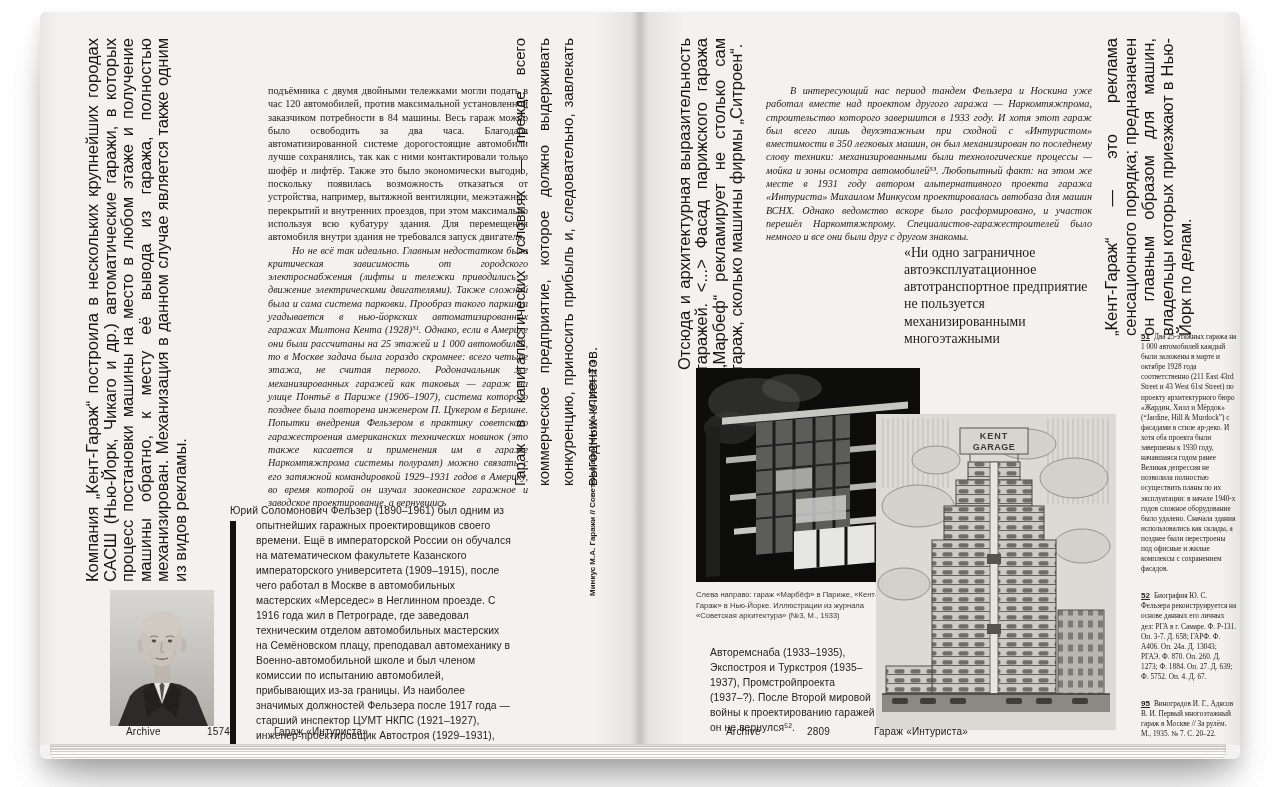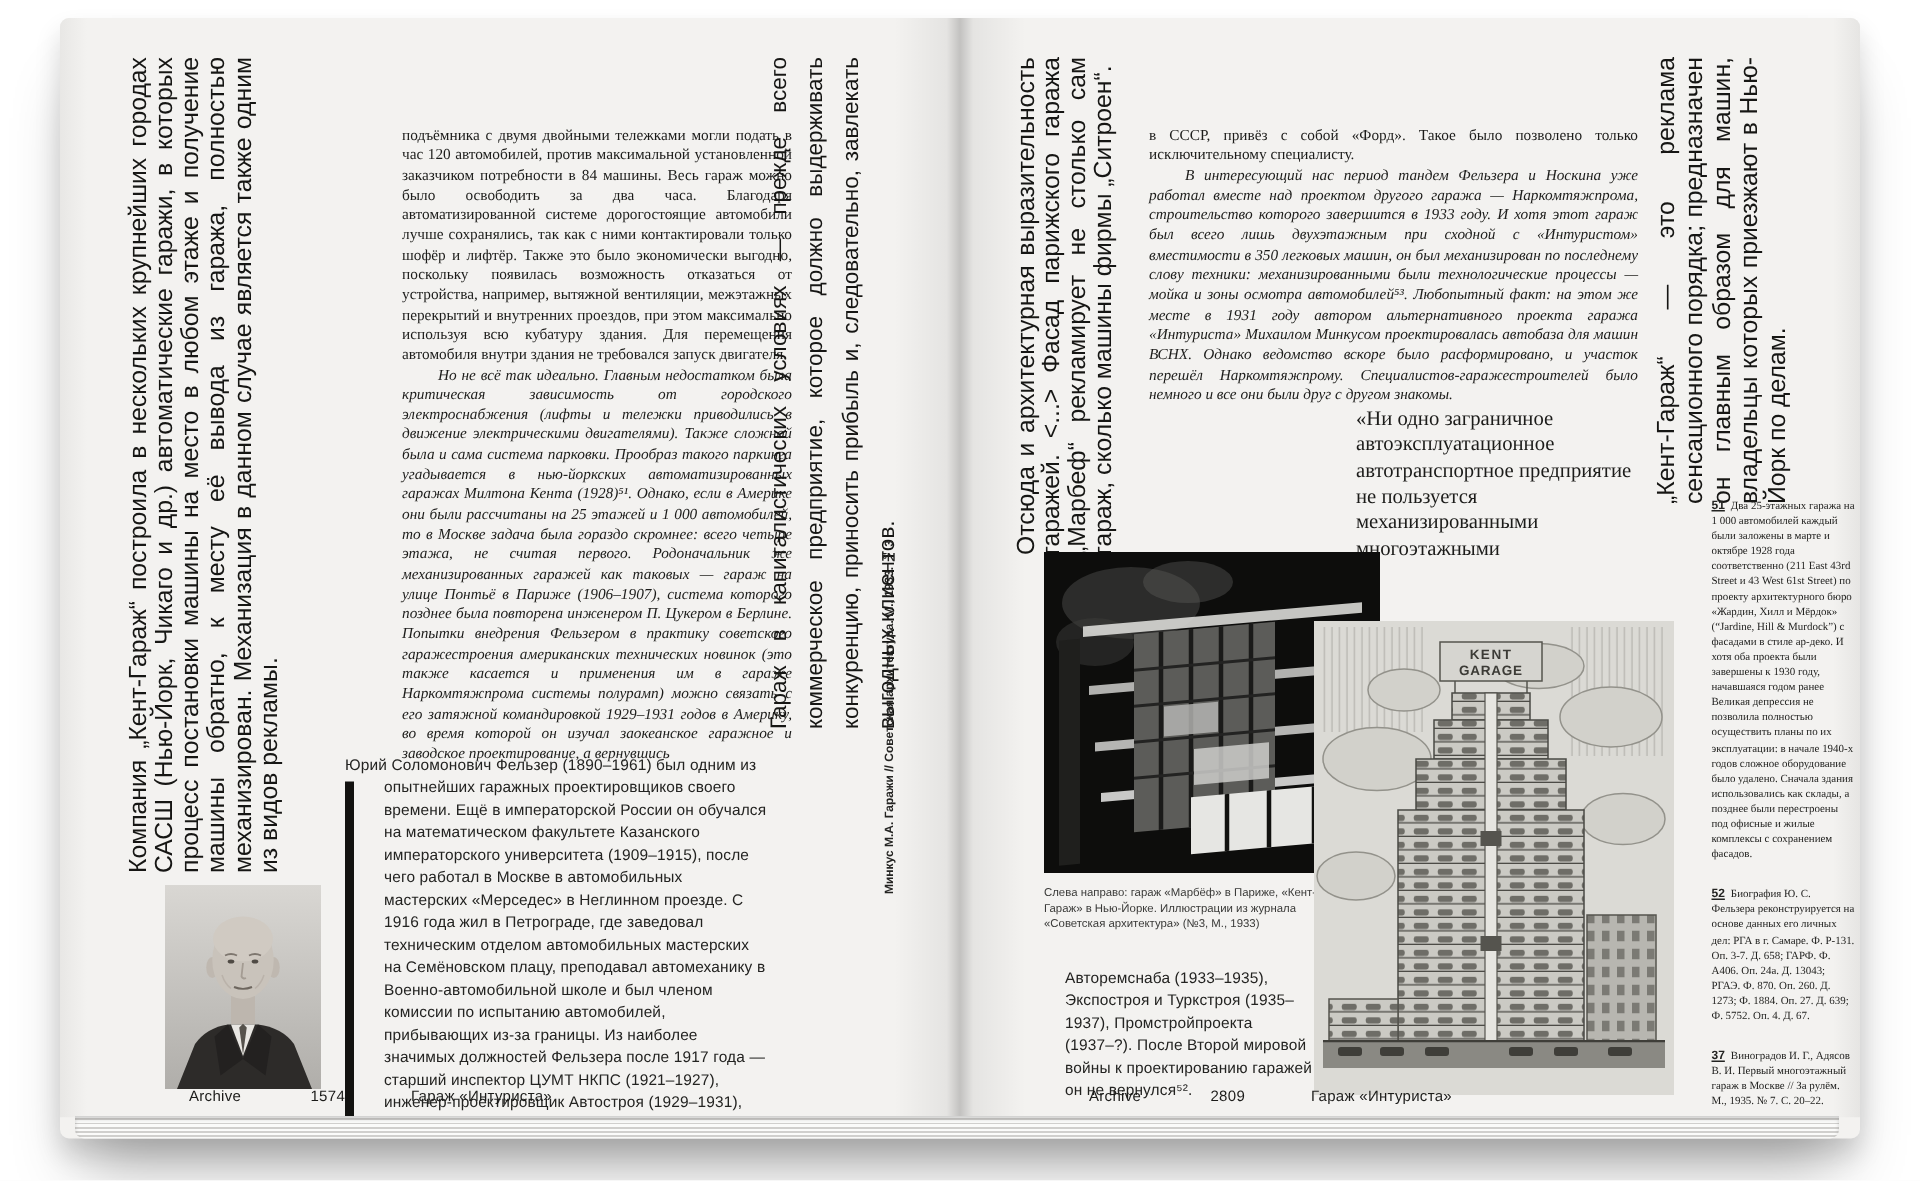--- a/index.html
+++ b/index.html
@@ -122,21 +122,20 @@
           <span class="f-num">1574</span>
           <span>Гараж «Интуриста»</span>
         </div>
       </div>
 
       <div class="page page-right"></div>
 
       <div class="abs vert vq-rleft">Отсюда и архитектурная выразительность гаражей. &lt;...&gt; Фасад парижского гаража „Марбеф“ рекламирует не столько сам гараж, сколько машины фирмы „Ситроен“.</div>
 
       <div class="abs body-col body-right">
-        <p>в СССР, привёз с собой «Форд». Такое было позволено только исключительному специалисту.</p>
         <p class="indent">В интересующий нас период тандем Фельзера и Носкина уже работал вместе над проектом другого гаража — Наркомтяжпрома, строительство которого завершится в 1933 году. И хотя этот гараж был всего лишь двухэтажным при сходной с «Интуристом» вместимости в 350 легковых машин, он был механизирован по последнему слову техники: механизированными были технологические процессы — мойка и зоны осмотра автомобилей⁵³. Любопытный факт: на этом же месте в 1931 году автором альтернативного проекта гаража «Интуриста» Михаилом Минкусом проектировалась автобаза для машин ВСНХ. Однако ведомство вскоре было расформировано, и участок перешёл Наркомтяжпрому. Специалистов-гаражестроителей было немного и все они были друг с другом знакомы.</p>
         <p class="p-quote">«Ни одно заграничное автоэксплуатационное автотранспортное предприятие не пользуется механизированными многоэтажными</p>
       </div>
 
       <div class="abs photo-marbeuf">
         <svg viewBox="0 0 224 214" width="224" height="214">
           <rect width="224" height="214" fill="#0d0d0c"></rect>
           <ellipse cx="58" cy="34" rx="46" ry="24" fill="#4c4c4a" opacity=".5"></ellipse>
           <ellipse cx="96" cy="20" rx="30" ry="14" fill="#5e5e5c" opacity=".4"></ellipse>
           <ellipse cx="34" cy="60" rx="26" ry="16" fill="#3c3c3a" opacity=".5"></ellipse>
@@ -234,21 +233,21 @@
       <div class="abs vert vq-rright">„Кент-Гараж“ — это реклама сенсационного порядка; предназначен он главным образом для машин, владельцы которых приезжают в Нью-Йорк по делам.</div>
 
       <div class="abs footnotes">
         <div class="fn">
           <span class="fn-num">51</span><span>Два 25-этажных гаража на 1 000 автомобилей каждый были заложены в марте и октябре 1928 года соответственно (211 East 43rd Street и 43 West 61st Street) по проекту архитектурного бюро «Жардин, Хилл и Мёрдок» (“Jardine, Hill &amp; Murdock”) с фасадами в стиле ар-деко. И хотя оба проекта были завершены к 1930 году, начавшаяся годом ранее Великая депрессия не позволила полностью осуществить планы по их эксплуатации: в начале 1940-х годов сложное оборудование было удалено. Сначала здания использовались как склады, а позднее были перестроены под офисные и жилые комплексы с сохранением фасадов.</span>
         </div>
         <div class="fn fn-52">
           <span class="fn-num">52</span><span>Биография Ю. С. Фельзера реконструируется на основе данных его личных дел: РГА в г. Самаре. Ф. Р-131. Оп. 3-7. Д. 658; ГАРФ. Ф. А406. Оп. 24а. Д. 13043; РГАЭ. Ф. 870. Оп. 260. Д. 1273; Ф. 1884. Оп. 27. Д. 639; Ф. 5752. Оп. 4. Д. 67.</span>
         </div>
         <div class="fn">
-          <span class="fn-num">37</span><span>Виноградов И. Г., Адясов В. И. Первый многоэтажный гараж в Москве // За рулём. М., 1935. № 7. С. 20–22.</span>
+          <span class="fn-num">95</span><span>Виноградов И. Г., Адясов В. И. Первый многоэтажный гараж в Москве // За рулём. М., 1935. № 7. С. 20–22.</span>
         </div>
       </div>
 
       <div class="abs footer f-right">
         <span class="f-label">Archive</span>
         <span class="f-num">2809</span>
         <span>Гараж «Интуриста»</span>
       </div>
 
     </div>

